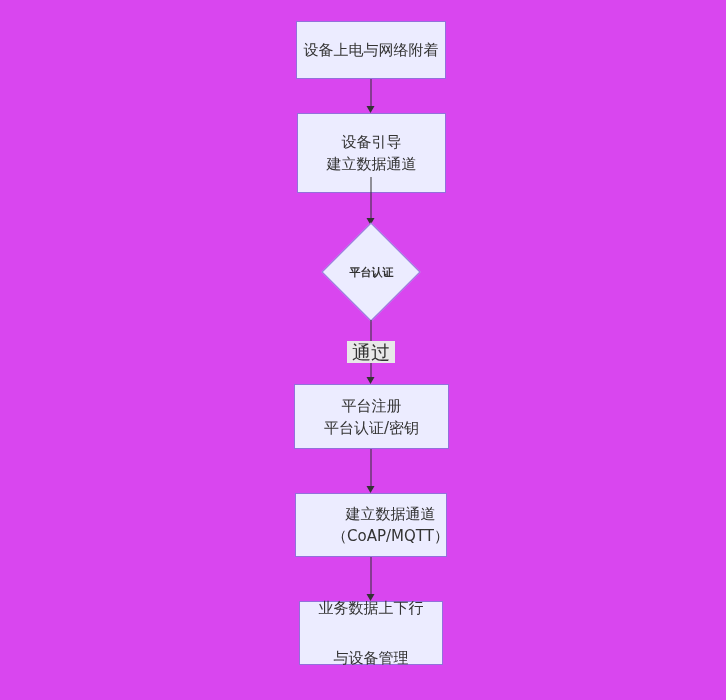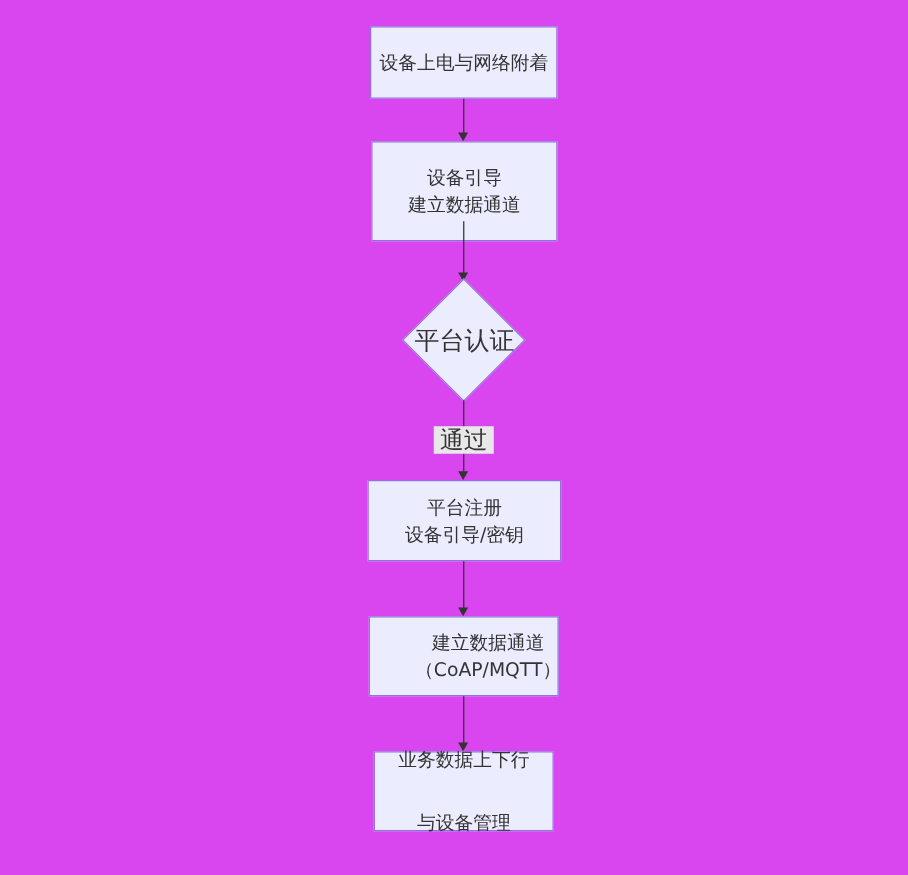--- a/index.html
+++ b/index.html
@@ -44,21 +44,22 @@
     box-sizing: border-box;
     transform: rotate(45deg);
   }
   .diamond-label {
     position: absolute;
     left: 321px; top: 259px;
     width: 101px; height: 26px;
     display: flex;
     align-items: center;
     justify-content: center;
-    font-size: 20px;
+    font-size: 11px;
+    font-weight: bold;
   }
 
   
   .arrow {
     position: absolute;
     width: 9px;
     transform: translateX(-50%);
   }
   .arrow .line {
     position: absolute;
@@ -120,21 +121,21 @@
   <div class="diamond-label">平台认证</div>
 
   <div class="arrow a3">
     <div class="line"></div>
     <div class="head"></div>
   </div>
   <div class="edge-label">通过</div>
 
   <div class="node n3">
     <span>平台注册</span>
-    <span>设备引导/密钥</span>
+    <span>平台认证/密钥</span>
   </div>
 
   <div class="arrow a4">
     <div class="line"></div>
     <div class="head"></div>
   </div>
 
   <div class="node n4">
     <span>建立数据通道</span>
     <span>（CoAP/MQTT）</span>

